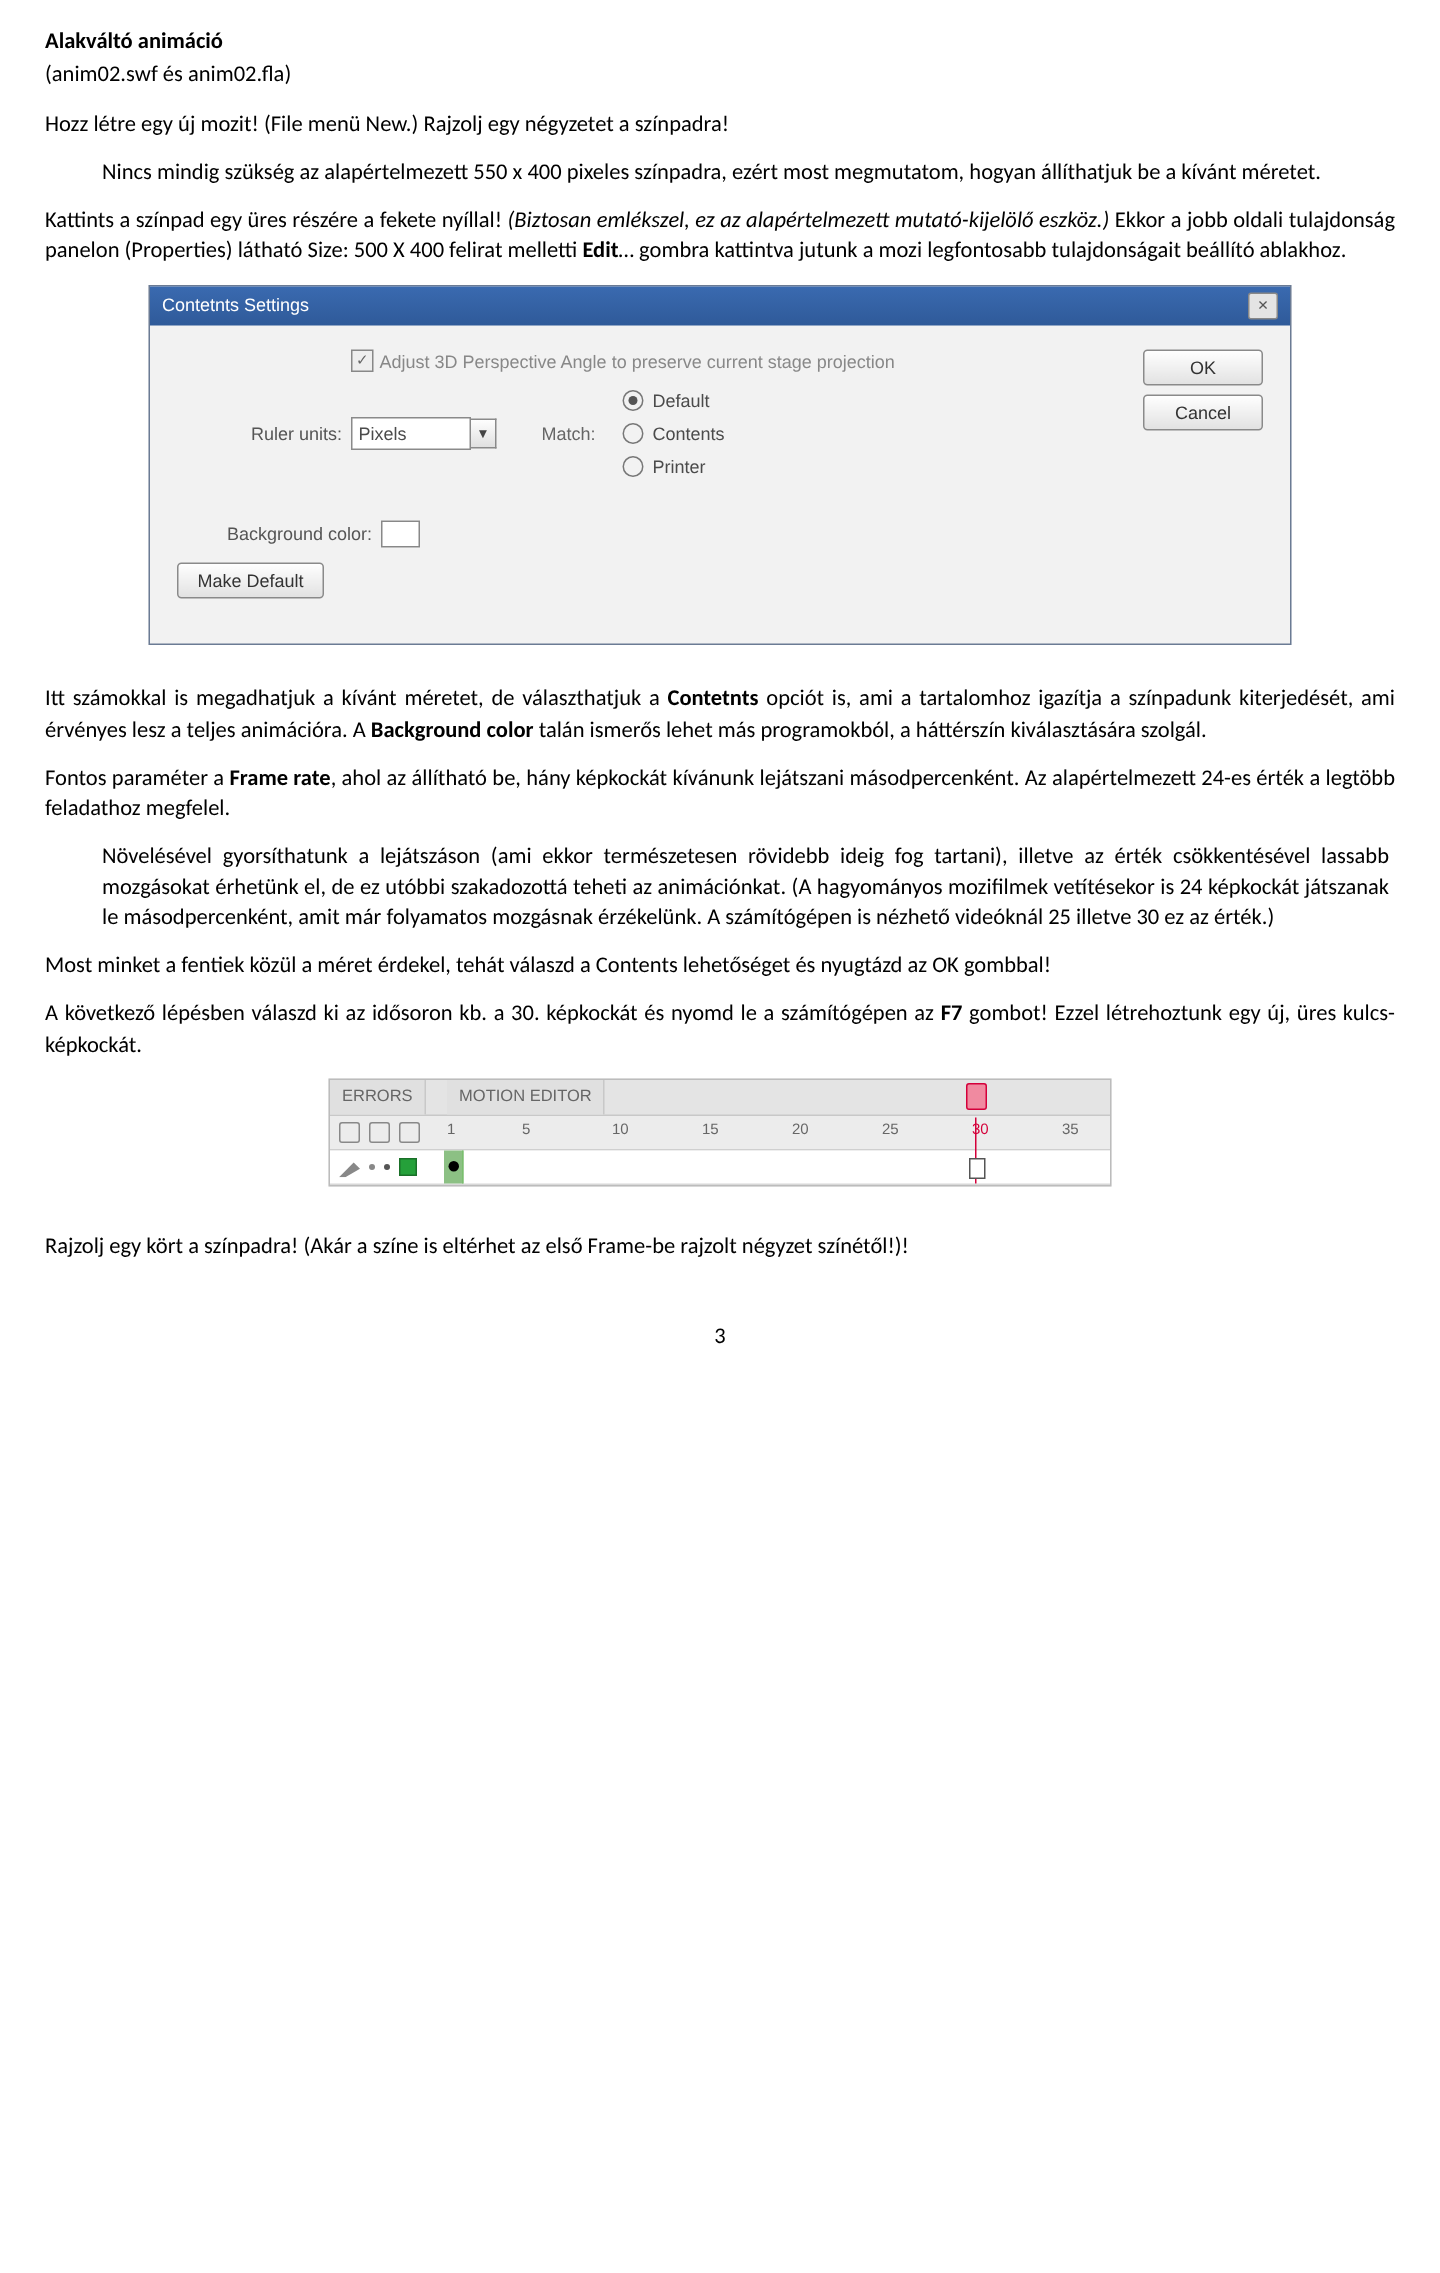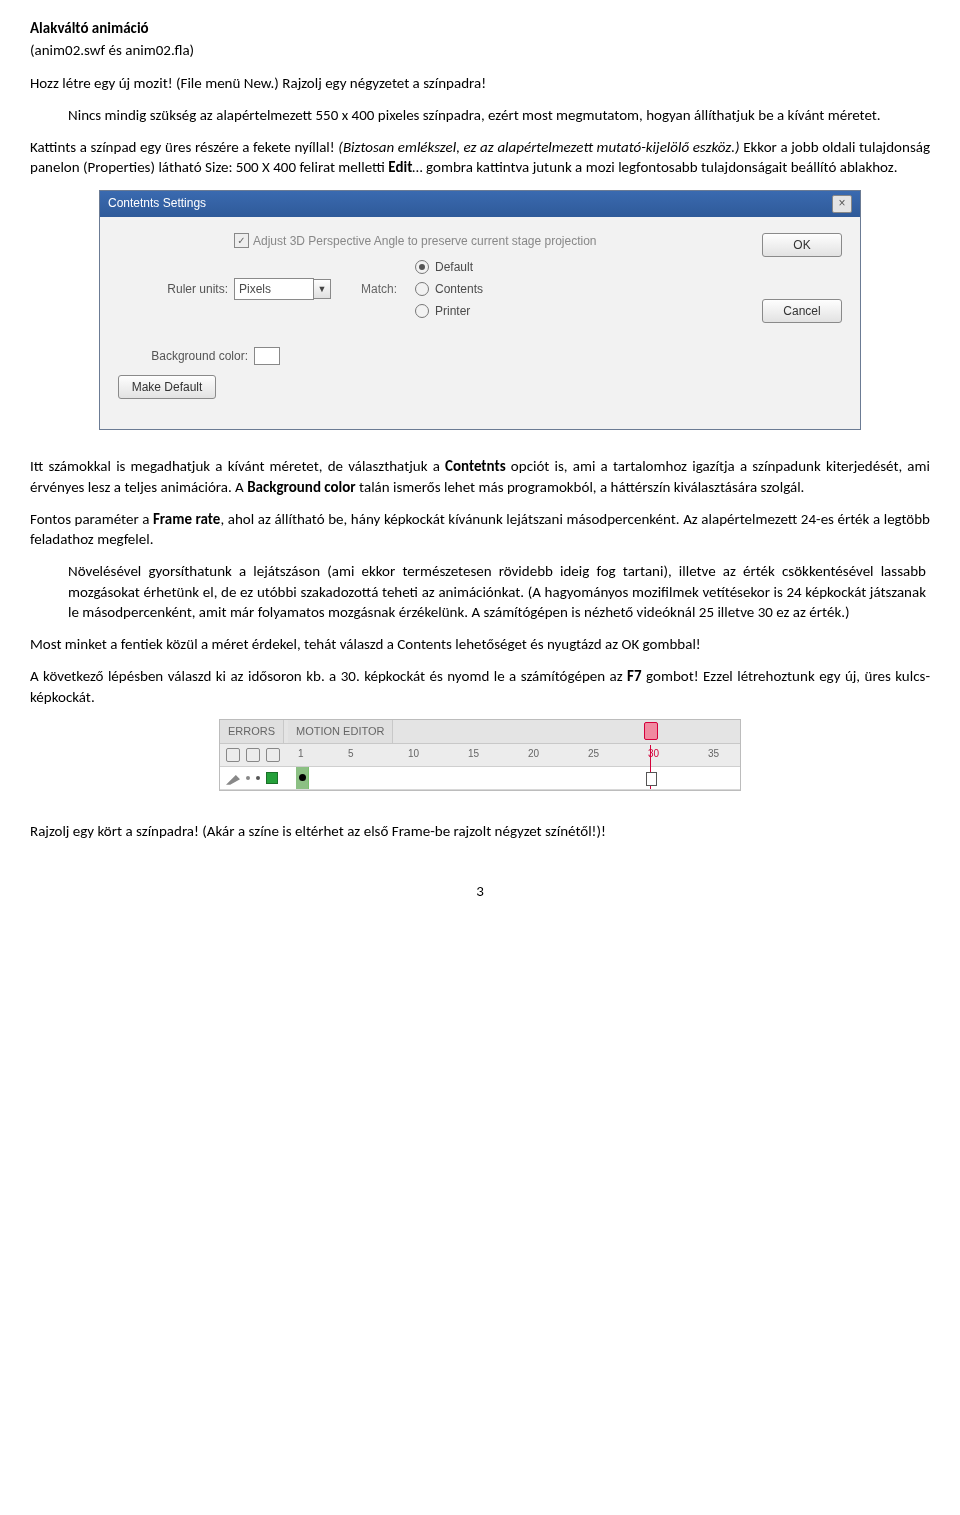--- a/index.html
+++ b/index.html
@@ -62,30 +62,30 @@
   .radio { width:12px; height:12px; border:1px solid #777; border-radius:50%;
     display:flex; align-items:center; justify-content:center; }
   .radio.on::after { content:""; width:6px; height:6px; background:#555; border-radius:50%; }
   .swatch { width:24px; height:16px; border:1px solid #888; background:#fff; }
   .dropdown { display:flex; align-items:center; }
   .drop-btn { width:16px; height:18px; border:1px solid #8a8a8a; border-left:0;
     background:linear-gradient(#fefefe,#e0e0e0); display:flex; align-items:center; justify-content:center;
     font-size:9px; color:#444;}
   .top-half { display:flex; }
   .top-left { flex:1; }
-  .top-right { display:flex; flex-direction:column; align-items:flex-end; padding-left:10px;gap:36px; }
+  .top-right { display:flex; flex-direction:column; align-items:flex-end; padding-left:10px; }
   .spacer-text { color:#666; margin:0 6px; }
 
   .timeline-wrap { display:flex; justify-content:center; margin: 10px 0 30px 0; }
   .timeline {
     width: 520px; border:1px solid #bcbcbc; background:#ebebeb;
     font-family: Tahoma, Arial, sans-serif; font-size:11px; color:#555;
   }
   .menu-bar { display:flex; gap:22px; padding:6px 12px 4px 12px; background:#f0f0f0; border-bottom:1px solid #d8d8d8; font-size:12px; color:#555;}
-  .tabs-bar { display:flex; gap:4px; background:#e4e4e4; border-bottom:1px solid #c8c8c8; font-size:11px;}
+  .tabs-bar { display:flex; gap:14px; background:#e4e4e4; border-bottom:1px solid #c8c8c8; font-size:11px;}
   .tab { padding:4px 8px; border-right:1px solid #c8c8c8; background:#e0e0e0; color:#666;}
   .ruler-row { display:flex; align-items:center; background:#ececec; border-bottom:1px solid #cfcfcf; height:22px;}
   .ruler-left { width:70px; display:flex; align-items:center; gap:6px; padding-left:6px;}
   .ruler-ticks { flex:1; position:relative; height:22px; }
   .tick-label { position:absolute; top:3px; font-size:10px; color:#666; }
   .track-row { display:flex; align-items:center; background:#fff; border-bottom:1px solid #d8d8d8; height:22px;}
   .track-left { width:70px; display:flex; align-items:center; gap:6px; padding-left:6px;}
   .pencil { width:14px; height:14px; background:#888; clip-path: polygon(0 100%, 70% 30%, 100% 60%, 30% 100%);}
   .dotsep { width:4px;height:4px;background:#888;border-radius:50%;}
   .track-strip { flex:1; position:relative; height:22px;}

